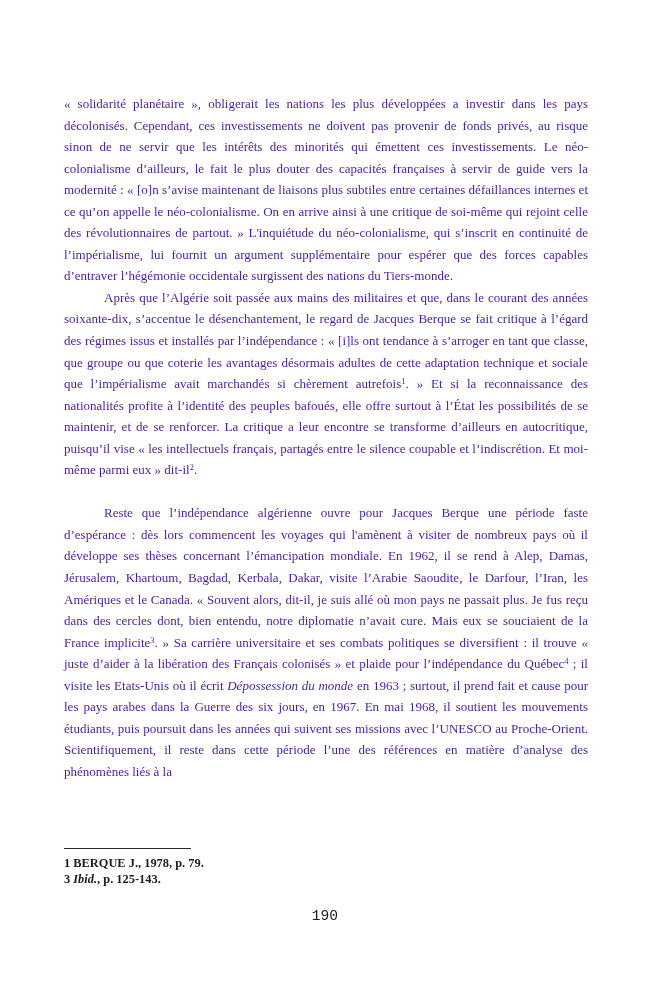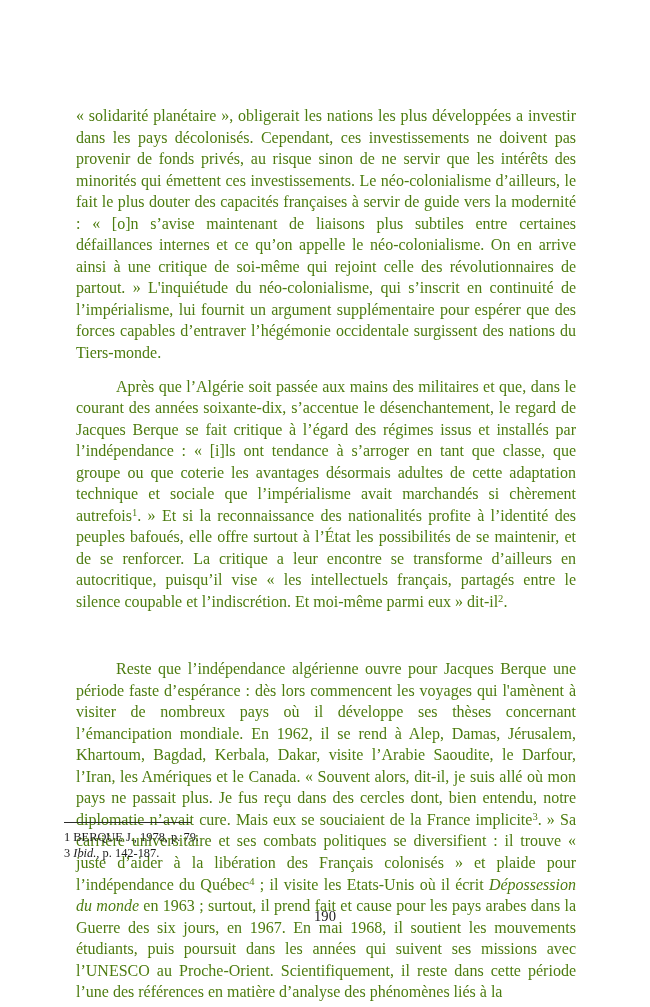--- a/index.html
+++ b/index.html
@@ -17,47 +17,48 @@
     font-family: "Liberation Serif", "DejaVu Serif", serif;
     color: #181818;
   }
   .content {
     position: absolute;
     left: 64px;
     top: 93px;
     width: 524px;
   }
   .para {
-    margin: 12px;
+    margin: 0;
     text-align: justify;
     text-justify: inter-word;
-    font-size: 16px;
+    font-size: 13px;
     line-height: 21.55px;
-    color: #4d7c0f;
+    color: #4c1d95;
     hyphens: none;
   }
   .para.indent {
     text-indent: 40px;
   }
   .para-gap {
     height: 21.5px;
   }
   .ital {
     font-style: italic;
   }
   sup {
     font-size: 0.66em;
     line-height: 0;
     vertical-align: 0.52em;
   }
   .footnotes {
     position: absolute;
     left: 64px;
-    top: 822px;
+    top: 848px;
     width: 524px;
+    font-weight: bold;
   }
   .fn-rule {
     width: 127px;
     height: 0;
     border-top: 1.1px solid #2b2b2b;
     margin: 0 0 6px 0;
   }
   .fn-line {
     margin: 0;
     font-size: 12.4px;
@@ -66,37 +67,38 @@
     white-space: nowrap;
   }
   .page-number {
     position: absolute;
     left: 0;
     right: 0;
     top: 908px;
     text-align: center;
     font-size: 14.6px;
     color: #1b1b1b;
+    font-family: Liberation Mono, monospace;
   }
 </style>
 </head>
 <body>
 
 <div class="page">
 
   <div class="content" id="body-root">
       <p class="para"><span>« solidarité planétaire », obligerait les nations les plus développées a investir dans les pays décolonisés. Cependant, ces investissements ne doivent pas provenir de fonds privés, au risque sinon de ne servir que les intérêts des minorités qui émettent ces investissements. Le néo-colonialisme d’ailleurs, le fait le plus douter des capacités françaises à servir de guide vers la modernité : « [o]n s’avise maintenant de liaisons plus subtiles entre certaines défaillances internes et ce qu’on appelle le néo-colonialisme. On en arrive ainsi à une critique de soi-même qui rejoint celle des révolutionnaires de partout. » L'inquiétude du néo-colonialisme, qui s’inscrit en continuité de l’impérialisme, lui fournit un argument supplémentaire pour espérer que des forces capables d’entraver l’hégémonie occidentale surgissent des nations du Tiers-monde.</span></p>
       <p class="para indent"><span>Après que l’Algérie soit passée aux mains des militaires et que, dans le courant des années soixante-dix, s’accentue le désenchantement, le regard de Jacques Berque se fait critique à l’égard des régimes issus et installés par l’indépendance : « [i]ls ont tendance à s’arroger en tant que classe, que groupe ou que coterie les avantages désormais adultes de cette adaptation technique et sociale que l’impérialisme avait marchandés si chèrement autrefois</span><sup>1</sup><span>. » Et si la reconnaissance des nationalités profite à l’identité des peuples bafoués, elle offre surtout à l’État les possibilités de se maintenir, et de se renforcer. La critique a leur encontre se transforme d’ailleurs en autocritique, puisqu’il vise « les intellectuels français, partagés entre le silence coupable et l’indiscrétion. Et moi-même parmi eux » dit-il</span><sup>2</sup><span>.</span></p>
       <div class="para-gap"></div>
       <p class="para indent"><span>Reste que l’indépendance algérienne ouvre pour Jacques Berque une période faste d’espérance : dès lors commencent les voyages qui l'amènent à visiter de nombreux pays où il développe ses thèses concernant l’émancipation mondiale. En 1962, il se rend à Alep, Damas, Jérusalem, Khartoum, Bagdad, Kerbala, Dakar, visite l’Arabie Saoudite, le Darfour, l’Iran, les Amériques et le Canada. « Souvent alors, dit-il, je suis allé où mon pays ne passait plus. Je fus reçu dans des cercles dont, bien entendu, notre diplomatie n’avait cure. Mais eux se souciaient de la France implicite</span><sup>3</sup><span>. » Sa carrière universitaire et ses combats politiques se diversifient : il trouve « juste d’aider à la libération des Français colonisés » et plaide pour l’indépendance du Québec</span><sup>4</sup><span> ; il visite les Etats-Unis où il écrit </span><span class="ital">Dépossession du monde</span><span> en 1963 ; surtout, il prend fait et cause pour les pays arabes dans la Guerre des six jours, en 1967. En mai 1968, il soutient les mouvements étudiants, puis poursuit dans les années qui suivent ses missions avec l’UNESCO au Proche-Orient. Scientifiquement, il reste dans cette période l’une des références en matière d’analyse des phénomènes liés à la</span></p>
     </div>
 
   <div class="footnotes">
     <div class="fn-rule"></div>
     <div id="footnotes-root">
         <p class="fn-line"><span>1 BERQUE J., 1978, p. 79.</span></p>
-        <p class="fn-line"><span>3 </span><span class="ital">Ibid.</span><span>, p. 142-187.</span></p>
+        <p class="fn-line"><span>3 </span><span class="ital">Ibid.</span><span>, p. 125-143.</span></p>
       </div>
   </div>
 
   <div class="page-number">190</div>
 
 </div>
 
 </body></html>

